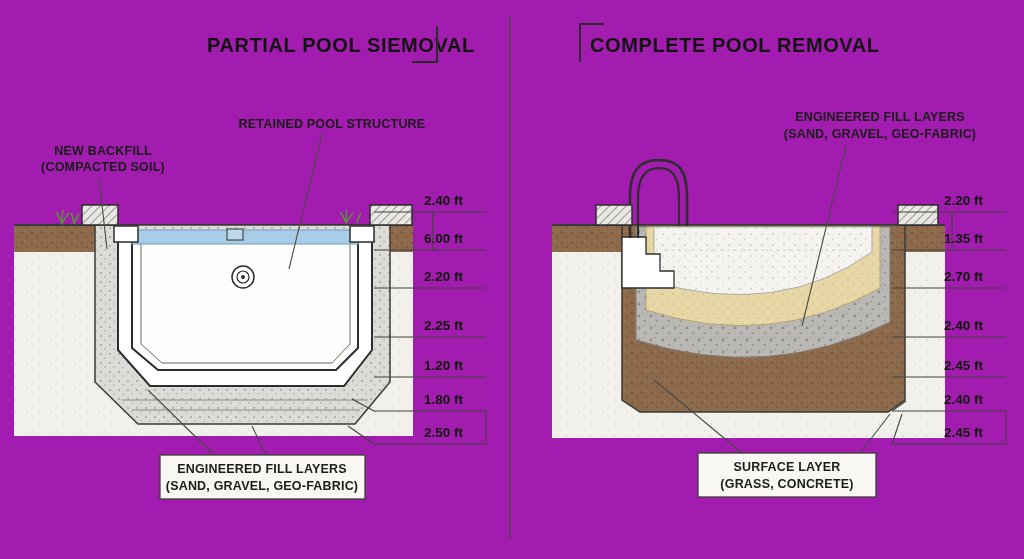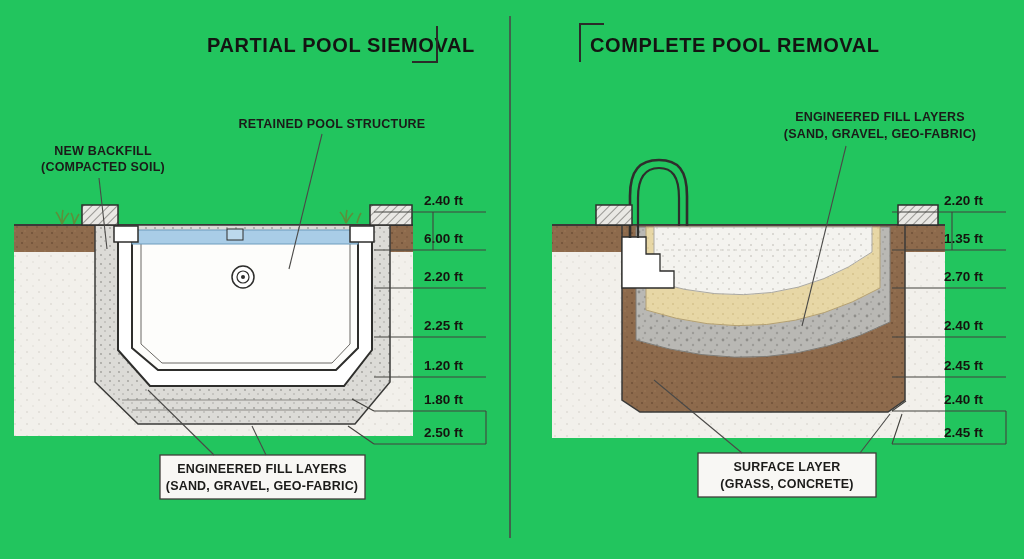--- a/index.html
+++ b/index.html
@@ -1,16 +1,16 @@
 <!DOCTYPE html>
 <html><head>
 <meta charset="utf-8">
 <style>
   html,body{margin:0;padding:0;background:#eceae6;}
-  .canvas{width:1024px;height:559px;background:#22c55e;position:relative;overflow:hidden;
+  .canvas{width:1024px;height:559px;background:#a21caf;position:relative;overflow:hidden;
           font-family:"Liberation Sans", sans-serif;}
   svg{display:block;}
   .title{font:700 20px "Liberation Sans", sans-serif;fill:#141412;letter-spacing:.6px;}
   .callout{font:700 12.5px "Liberation Sans", sans-serif;fill:#1b1b19;letter-spacing:.2px;}
   .dim{font:600 13.5px "Liberation Sans", sans-serif;fill:#15150f;}
   text{user-select:none;}
 </style>
 </head>
 <body>
 

